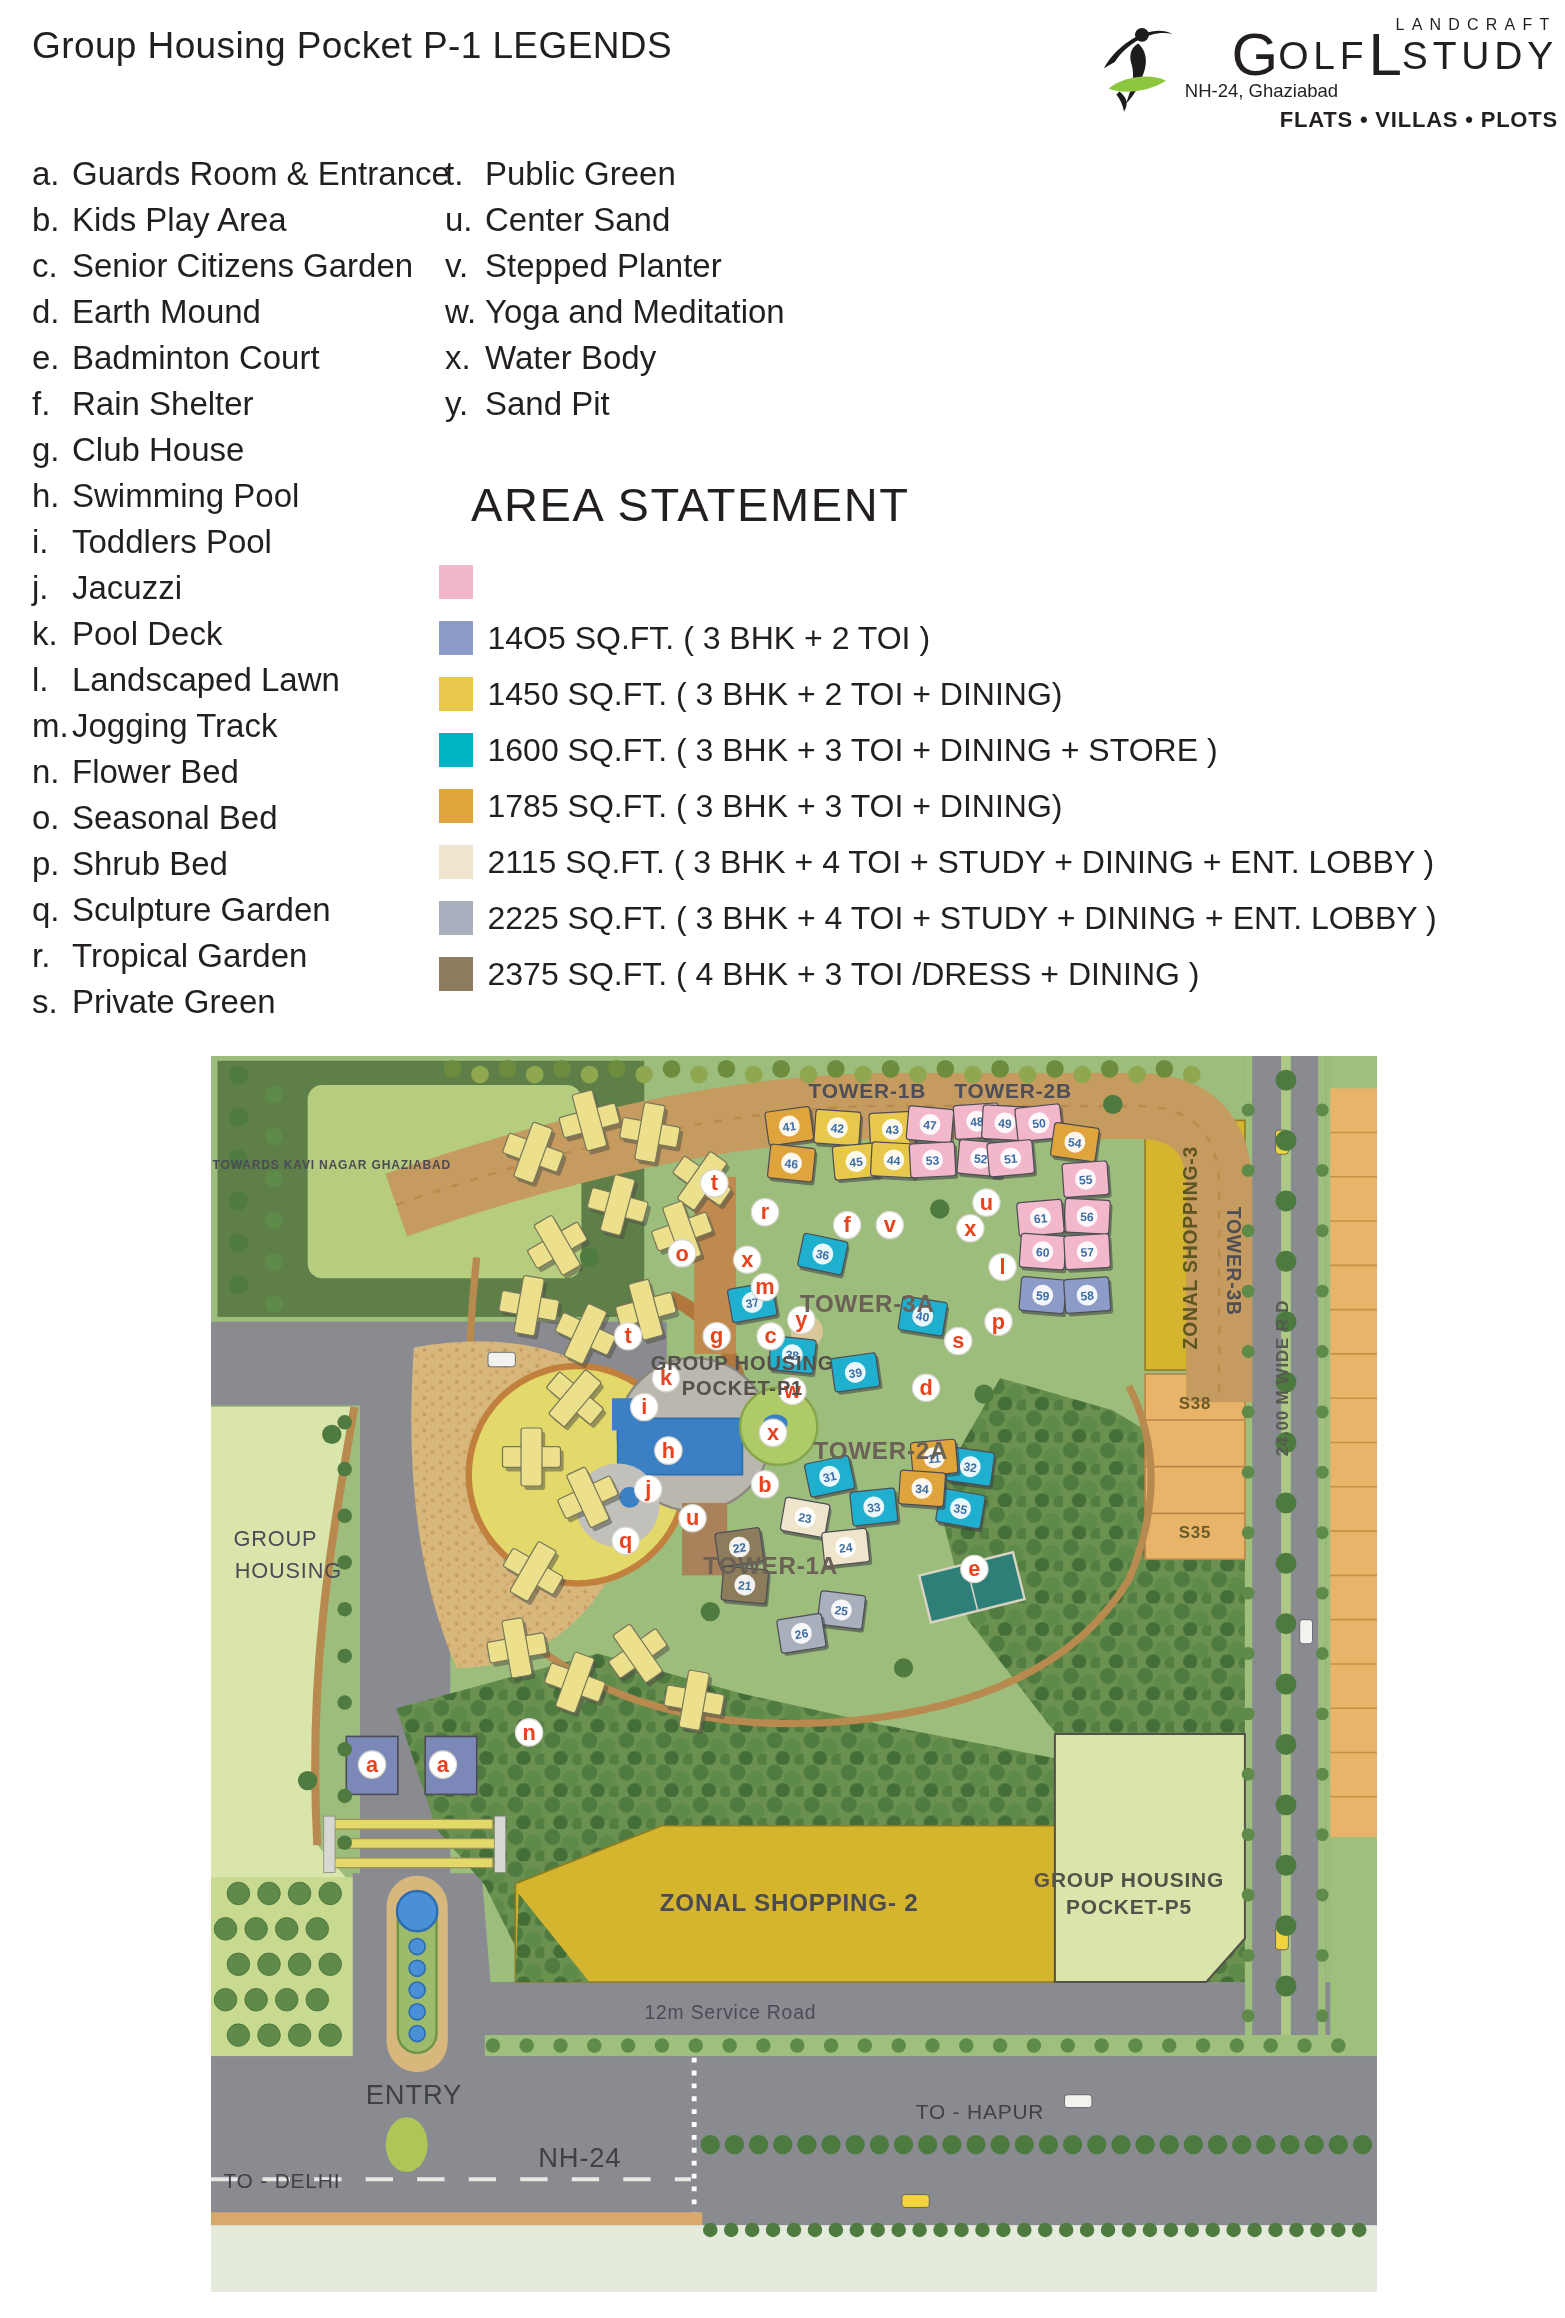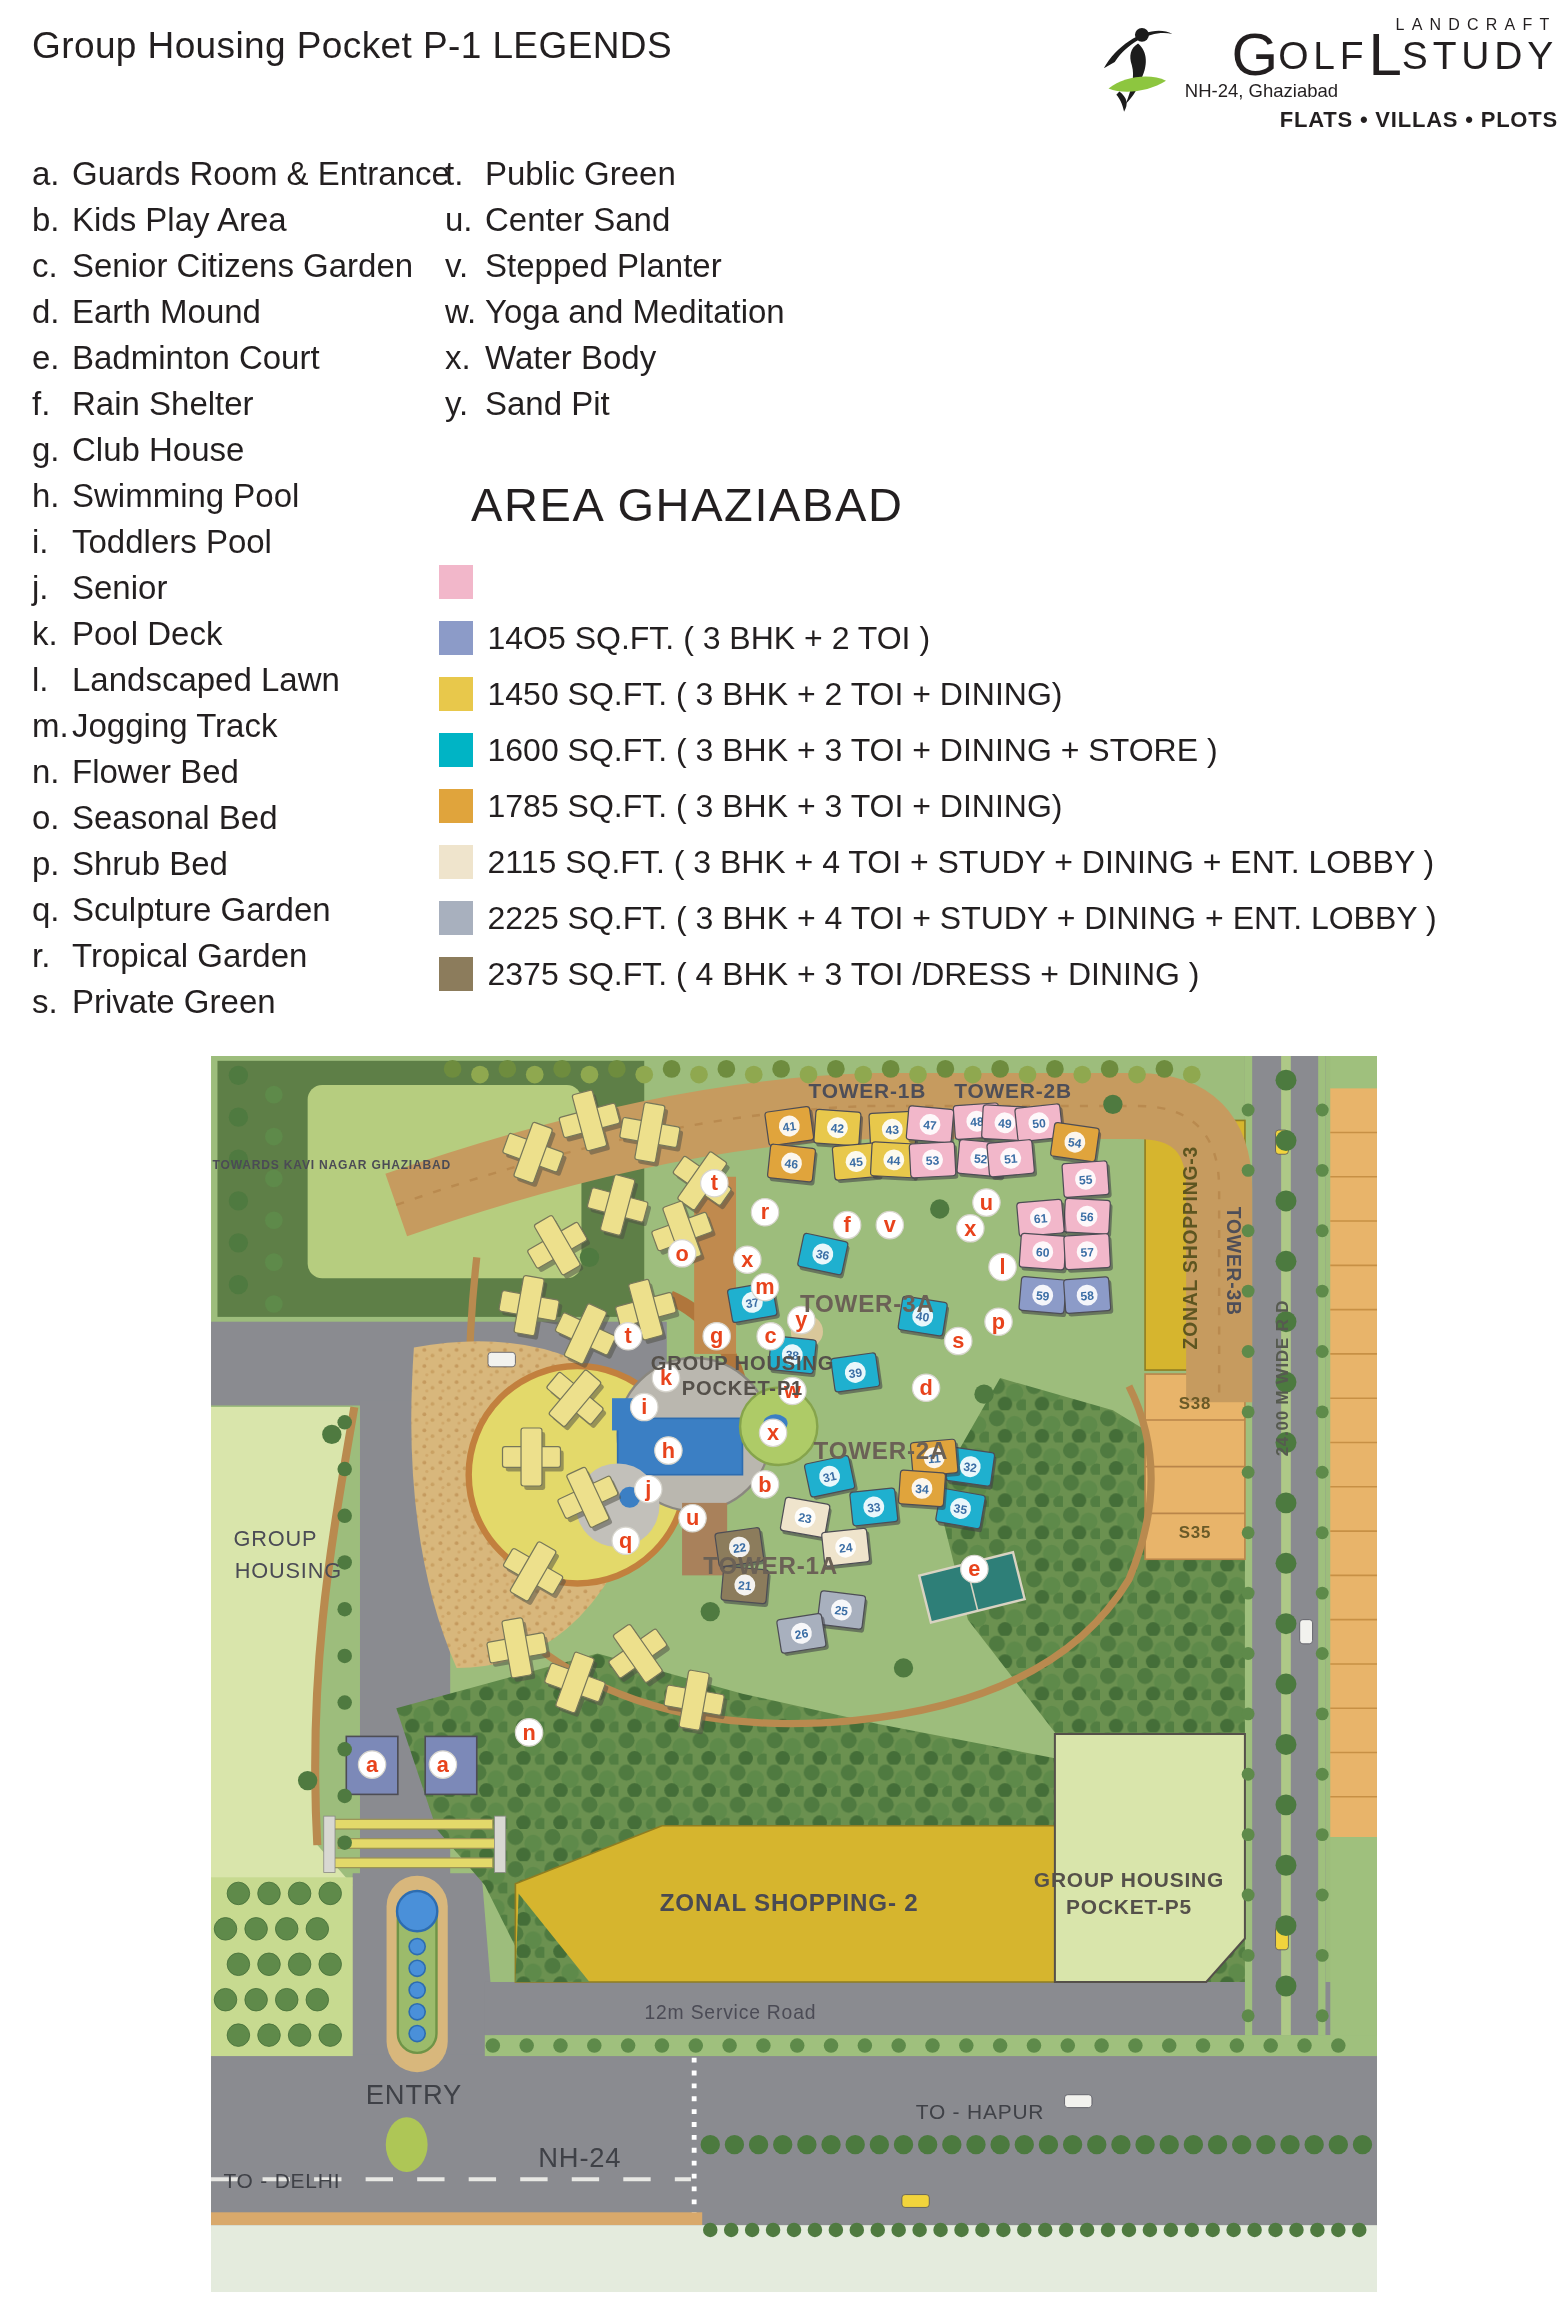--- a/index.html
+++ b/index.html
@@ -88,21 +88,21 @@
     <div class="legend-row">
       <span class="legend-key">h.</span>
       <span>Swimming Pool</span>
     </div>
     <div class="legend-row">
       <span class="legend-key">i.</span>
       <span>Toddlers Pool</span>
     </div>
     <div class="legend-row">
       <span class="legend-key">j.</span>
-      <span>Senior</span>
+      <span>Jacuzzi</span>
     </div>
     <div class="legend-row">
       <span class="legend-key">k.</span>
       <span>Pool Deck</span>
     </div>
     <div class="legend-row">
       <span class="legend-key">l.</span>
       <span>Landscaped Lawn</span>
     </div>
     <div class="legend-row">
@@ -154,21 +154,21 @@
     <div class="legend-row">
       <span class="legend-key">x.</span>
       <span>Water Body</span>
     </div>
     <div class="legend-row">
       <span class="legend-key">y.</span>
       <span>Sand Pit</span>
     </div>
   </div>
 
-<div class="abs" id="area-title">AREA GHAZIABAD</div>
+<div class="abs" id="area-title">AREA STATEMENT</div>
 <div class="abs" id="area-items">
     <div class="area-row">
       <span class="swatch" style="background: rgb(242, 183, 202);"></span>
     </div>
     <div class="area-row">
       <span class="swatch" style="background: rgb(140, 155, 200);"></span>
       <span class="area-label">14O5 SQ.FT. ( 3 BHK + 2 TOI )</span>
     </div>
     <div class="area-row">
       <span class="swatch" style="background: rgb(232, 200, 75);"></span>

